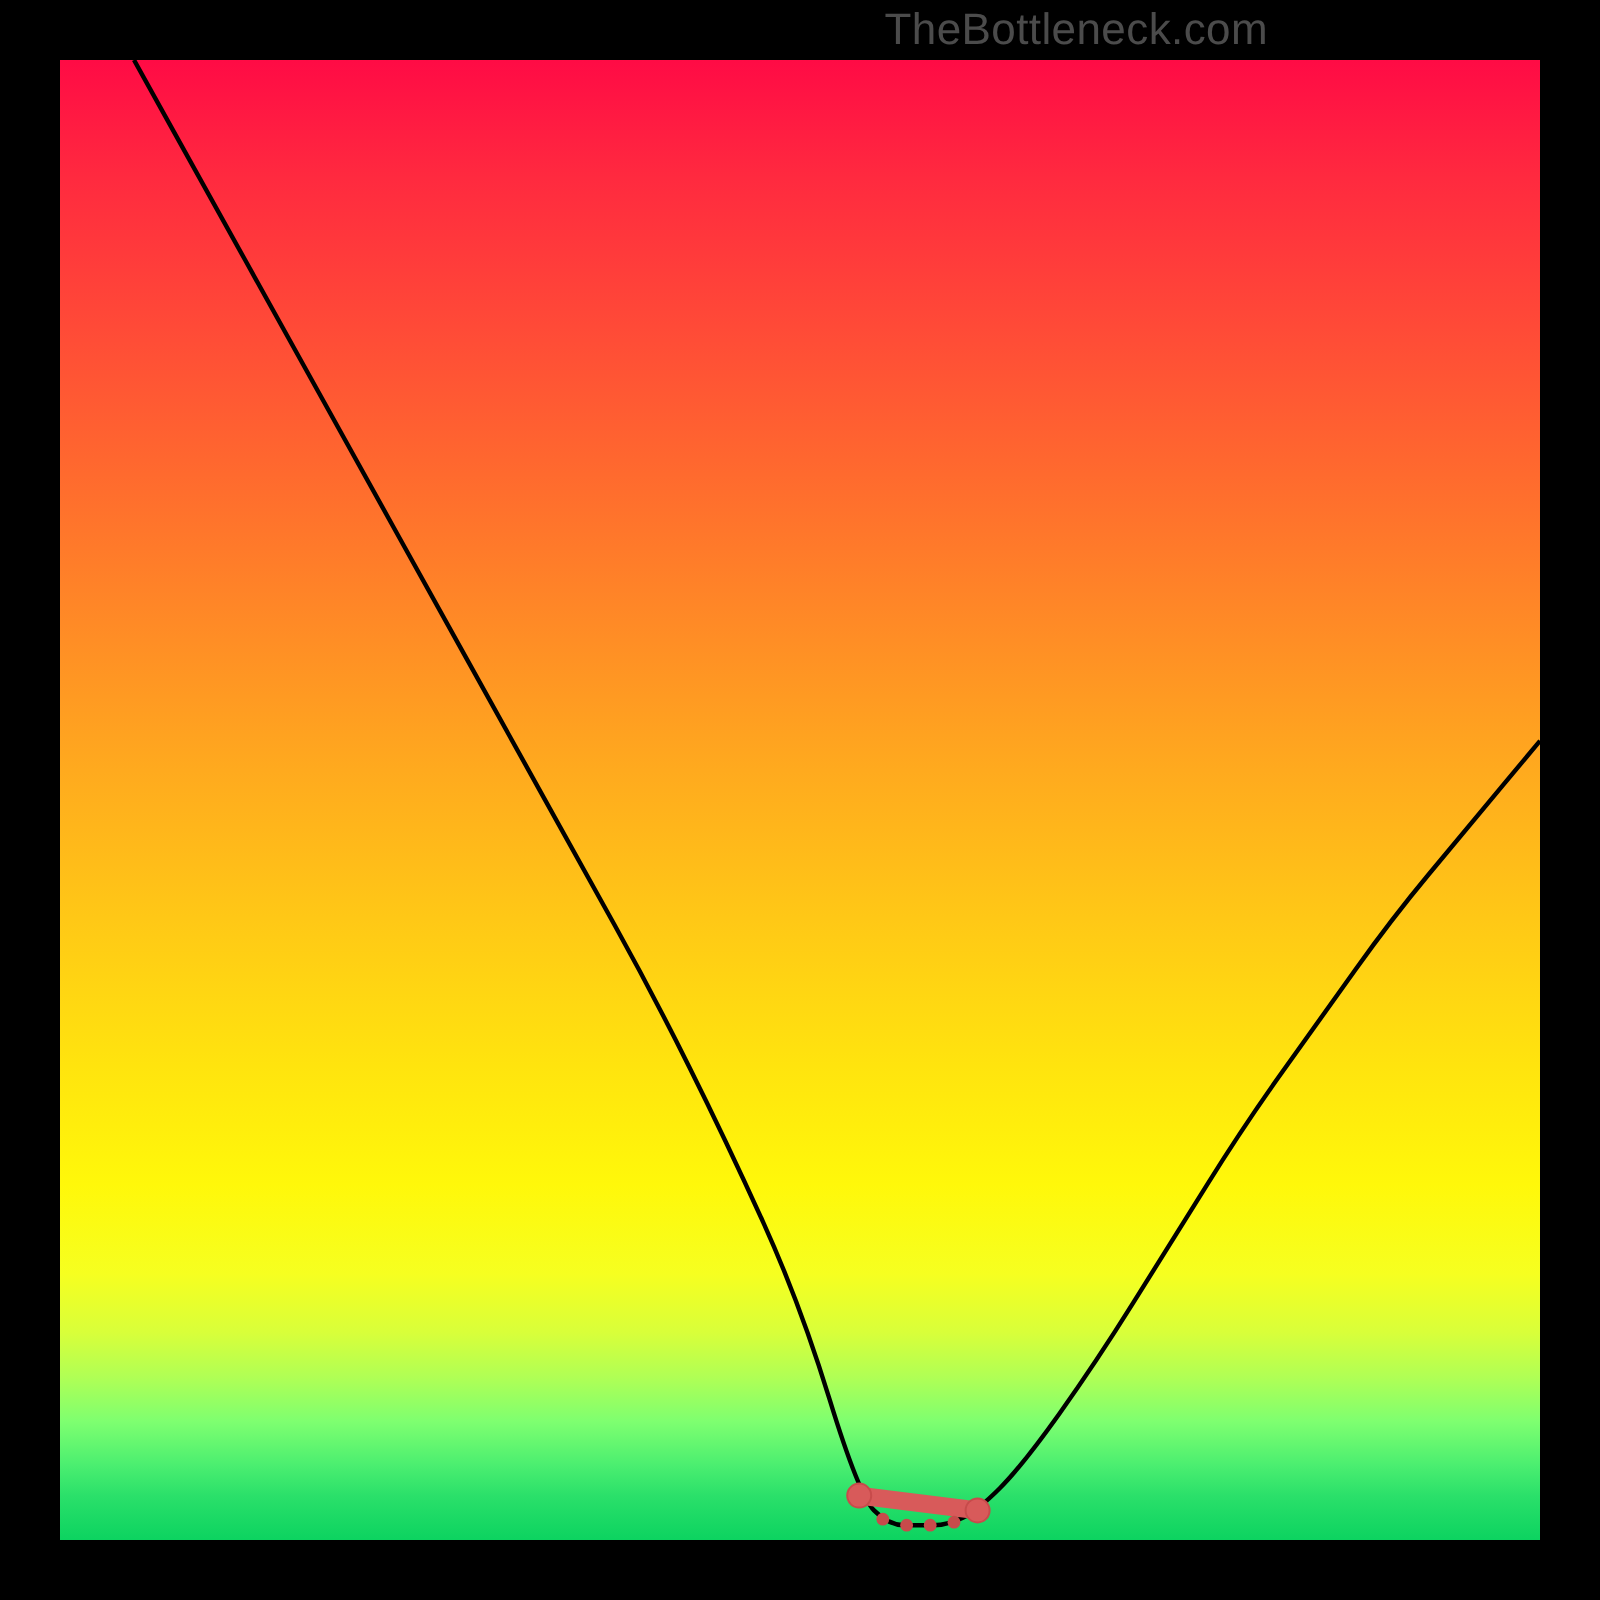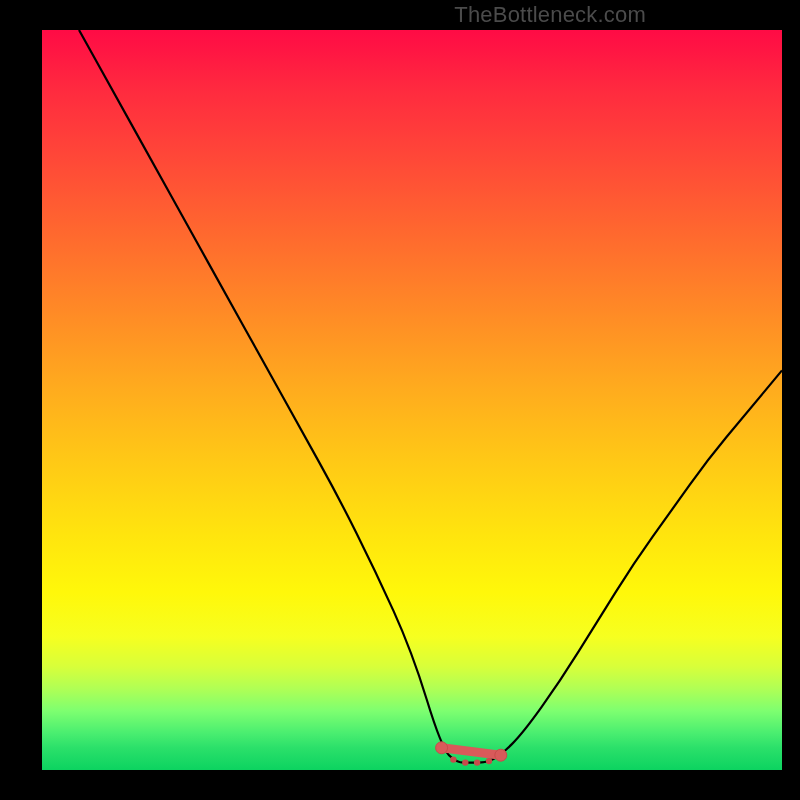--- a/index.html
+++ b/index.html
@@ -8,21 +8,20 @@
     width: 800px;
     height: 800px;
     background: #000;
     font-family: Arial, Helvetica, sans-serif;
   }
   .container {
     position: relative;
     width: 642px;
     height: 800px;
     background: #000;
-    margin-left: 12px;
   }
   .watermark {
     position: absolute;
     top: 2px;
     right: 8px;
     font-size: 22px;
     font-weight: 500;
     color: #4b4b4b;
     z-index: 30;
     letter-spacing: 0.2px;

